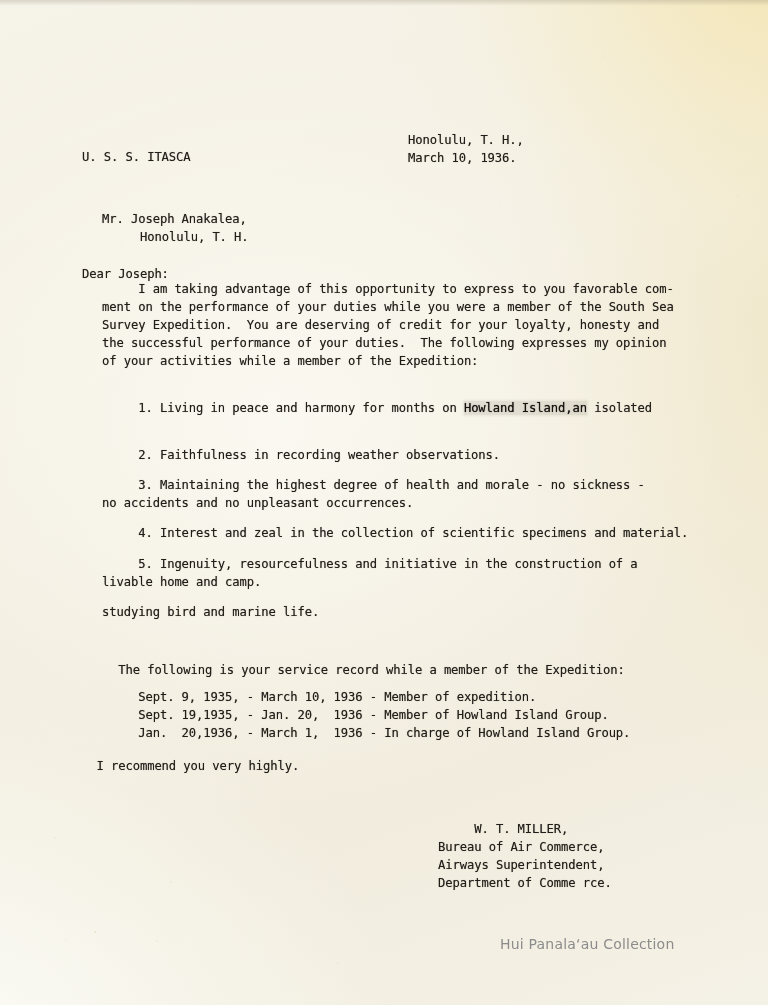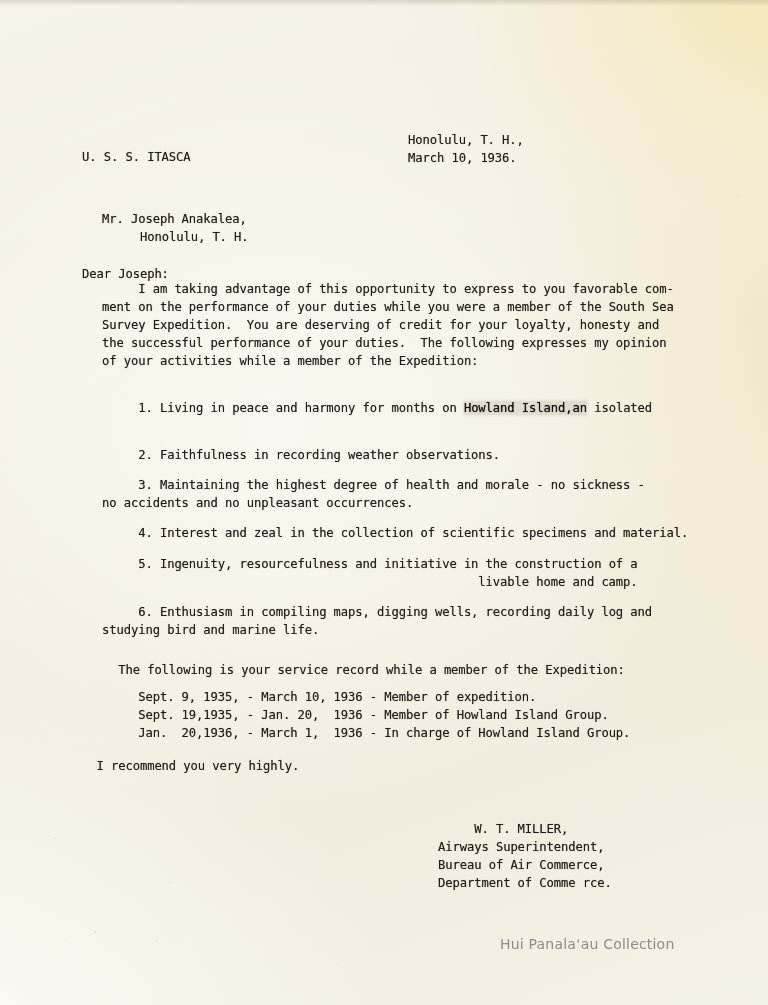--- a/index.html
+++ b/index.html
@@ -145,42 +145,41 @@
 
   <div class="blk" style="left:82px; top:476px;">
     <div class="tw">     3. Maintaining the highest degree of health and morale - no sickness -</div>
     <div class="tw">no accidents and no unpleasant occurrences.</div>
   </div>
 
   <div class="blk" style="left:82px; top:524px;">
     <div class="tw">     4. Interest and zeal in the collection of scientific specimens and material.</div>
   </div>
 
-  <div class="blk" style="left:82px; top:555px;text-align:right;">
+  <div class="blk" style="left:82px; top:555px;">
     <div class="tw">     5. Ingenuity, resourcefulness and initiative in the construction of a</div>
     <div class="tw">livable home and camp.</div>
   </div>
 
   <div class="blk" style="left:82px; top:603px;">
-    <div class="tw">     6. Enthusiasm in compiling maps, digging wells, recording daily log and</div>
     <div class="tw">studying bird and marine life.</div>
   </div>
 
   <div class="tw" style="left:82px; top:661px;">     The following is your service record while a member of the Expedition:</div>
 
   <div class="blk" style="left:82px; top:688px;">
     <div class="tw">     Sept. 9, 1935, - March 10, 1936 - Member of expedition.</div>
     <div class="tw">     Sept. 19,1935, - Jan. 20,  1936 - Member of Howland Island Group.</div>
     <div class="tw">     Jan.  20,1936, - March 1,  1936 - In charge of Howland Island Group.</div>
   </div>
 
   <div class="tw" style="left:82px; top:757px;">  I recommend you very highly.</div>
 
   <div class="blk" style="left:418px; top:820px;">
     <div class="tw">     W. T. MILLER,</div>
+    <div class="tw">Bureau of Air Commerce,</div>
     <div class="tw">Airways Superintendent,</div>
-    <div class="tw">Bureau of Air Commerce,</div>
     <div class="tw">Department of Comme rce.</div>
   </div>
 
   <div id="watermark">Hui Panala‘au Collection</div>
 
 </div>
 
 </body></html>

